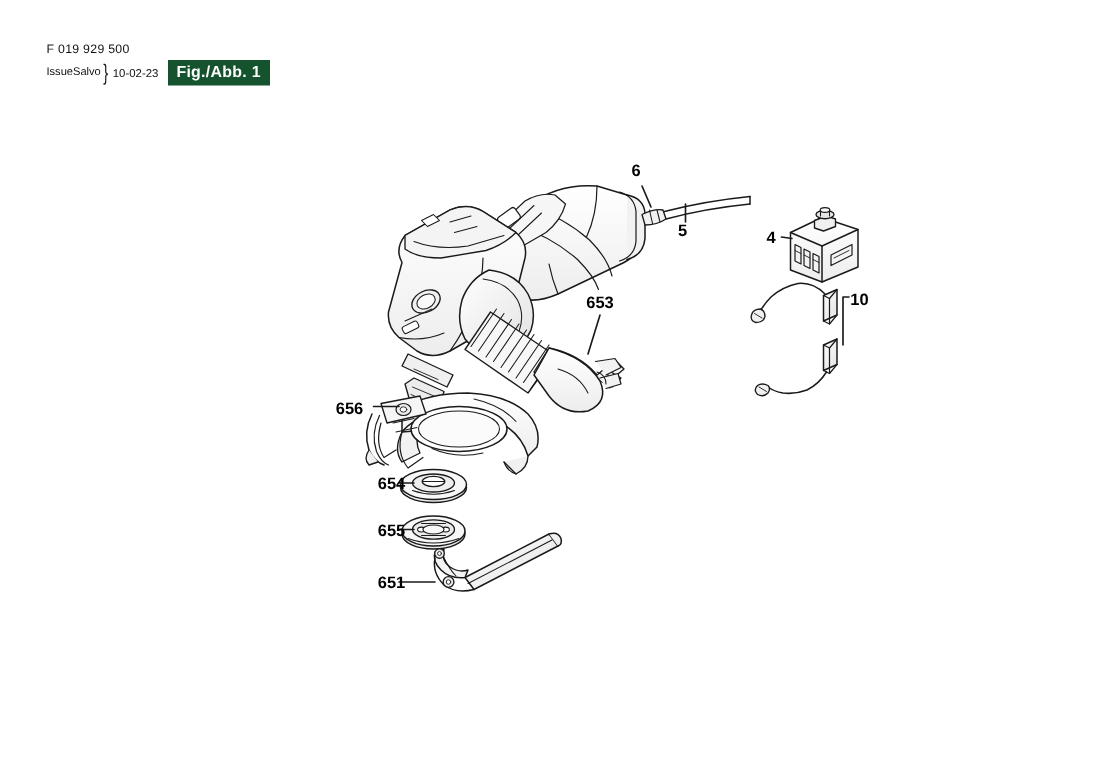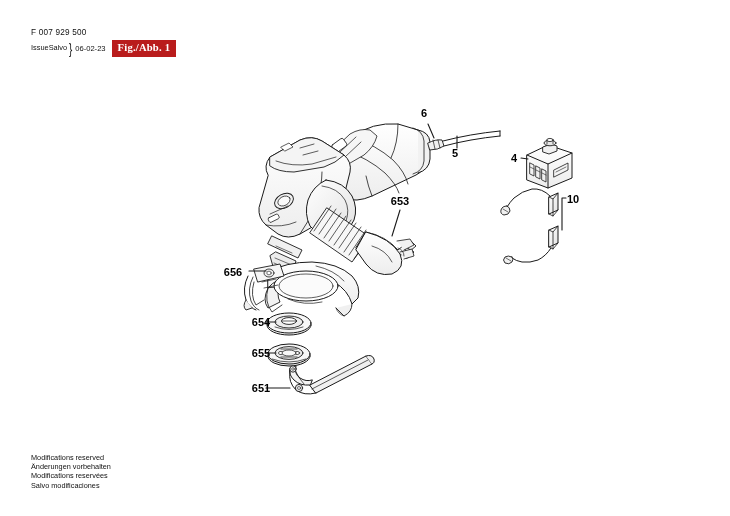--- a/index.html
+++ b/index.html
@@ -55,29 +55,28 @@
     color: #111;
     transform: scaleX(0.65);
   }
   .issue-date {
     font-size: 7.6px;
     color: #111;
     margin-right: 6px;
     white-space: nowrap;
   }
   .fig-badge {
-    background: #b91c1c;
+    background: #14532d;
     color: #fff;
     font-size: 10.6px;
     font-weight: 600;
     letter-spacing: 0.2px;
     padding: 2px 6px 3px 6px;
     white-space: nowrap;
     line-height: 12px;
-    font-family: Liberation Serif, serif;
   }
 
   
   .footer {
     position: absolute;
     left: 31px;
     bottom: 26px;
     font-size: 7.3px;
     line-height: 9.3px;
     color: #111;
@@ -96,28 +95,28 @@
     font-weight: bold;
     fill: #000;
   }
 </style>
 </head>
 <body>
 
 <div id="page">
 
   <div class="header">
-    <div class="doc-number">F 007 929 500</div>
+    <div class="doc-number">F 019 929 500</div>
     <div class="issue-row">
       <div class="issue-stand">
         <span>Issue</span>
         <span>Salvo</span>
       </div>
       <div class="brace">}</div>
-      <div class="issue-date">06-02-23</div>
+      <div class="issue-date">10-02-23</div>
       <div class="fig-badge">Fig./Abb. 1</div>
     </div>
   </div>
 
   <svg id="drawing" width="730" height="516" viewBox="0 0 730 516">
     <defs>
       <linearGradient id="bodyShade" x1="0" y1="0" x2="0" y2="1">
         <stop offset="0%" stop-color="#ffffff"></stop>
         <stop offset="100%" stop-color="#ededed"></stop>
       </linearGradient>
@@ -358,20 +357,14 @@
       <text class="lbl" x="400" y="205" text-anchor="middle">653</text>
       <text class="lbl" x="514" y="162" text-anchor="middle">4</text>
       <text class="lbl" x="573" y="203" text-anchor="middle">10</text>
       <text class="lbl" x="233" y="276" text-anchor="middle">656</text>
       <text class="lbl" x="261" y="326" text-anchor="middle">654</text>
       <text class="lbl" x="261" y="357" text-anchor="middle">655</text>
       <text class="lbl" x="261" y="392" text-anchor="middle">651</text>
     </g>
   </svg>
 
-  <div class="footer">
-    <div>Modifications reserved</div>
-    <div>Änderungen vorbehalten</div>
-    <div>Modifications reservées</div>
-    <div>Salvo modificaciones</div>
-  </div>
 
 </div>
 
 </body></html>

